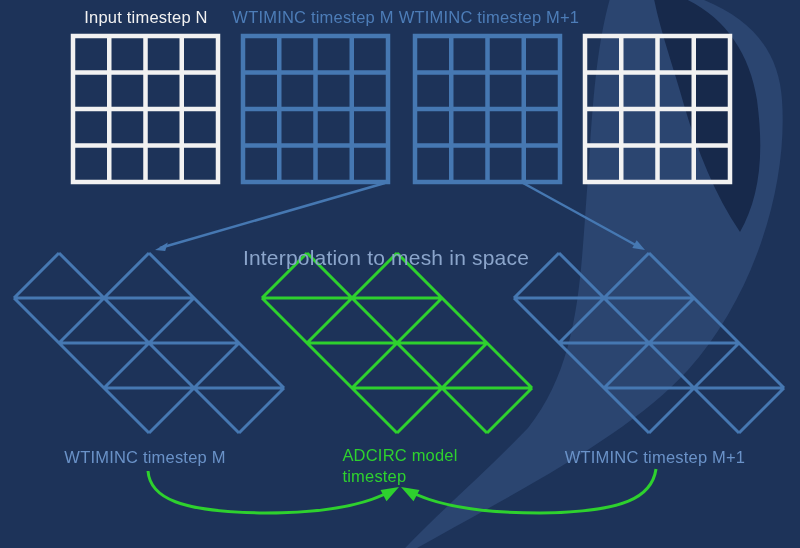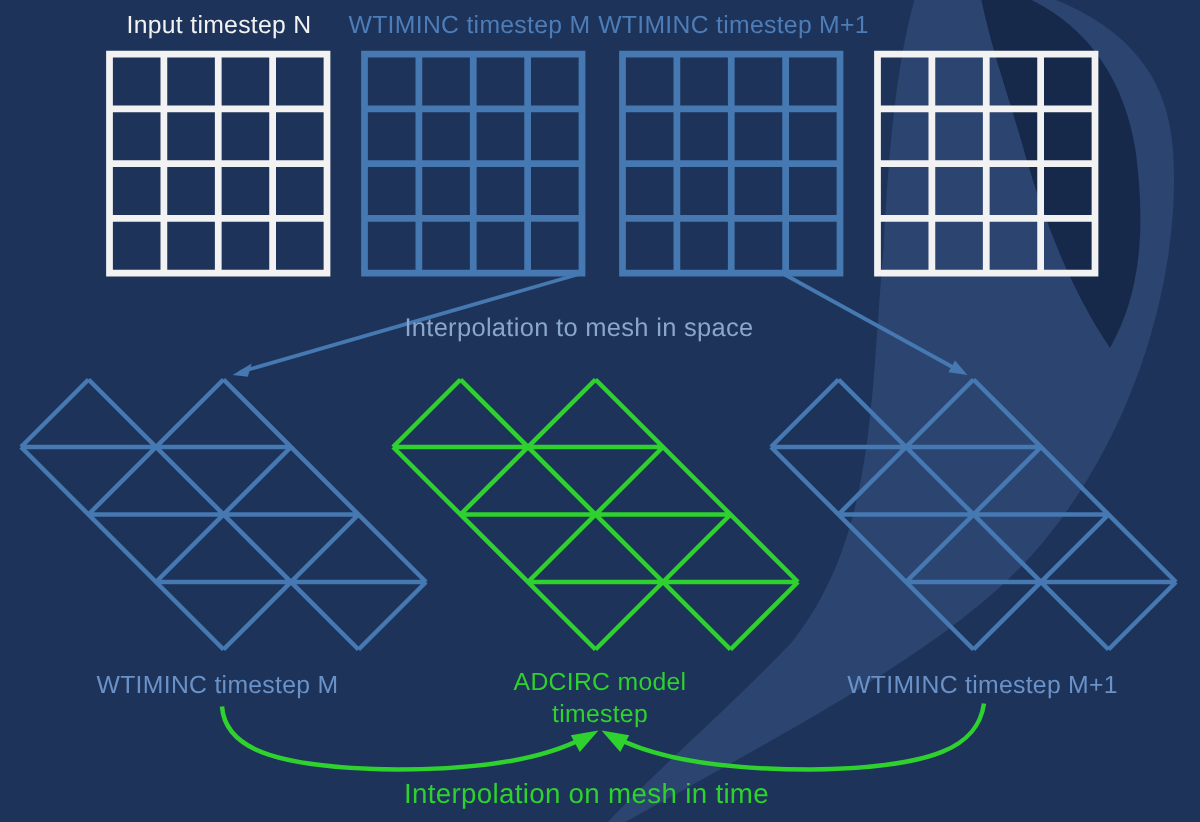--- a/index.html
+++ b/index.html
@@ -9,22 +9,22 @@
     font-family:"Liberation Sans","DejaVu Sans",sans-serif;
   }
   #bg-svg,#fg-svg{position:absolute;left:0;top:0;width:800px;height:548px;}
   .lbl{
     position:absolute;white-space:nowrap;transform:translateX(-50%);
     font-size:16.5px;line-height:1.25;letter-spacing:0.2px;
   }
   .lbl-white{color:var(--white,#f2f2f2);}
   .lbl-blue-top{color:var(--blue-label,#4d7db8);}
   .lbl-blue-bottom{color:var(--blue-label-light,#6a92c8);}
-  .lbl-green{color:var(--green,#2ed12e);text-align:center;}
-  .lbl-space{color:var(--space-text,#8ba5cb);font-size:17px;}
+  .lbl-green{color:var(--green,#2ed12e);}
+  .lbl-space{color:var(--space-text,#8ba5cb);font-size:21px;margin-top:37px;}
   .lbl-time{color:var(--green,#2ed12e);font-size:18.5px;}
   .stroke-blue{stroke:var(--blue-line,#4678b2);fill:none;}
   .stroke-white{stroke:var(--white,#f2f2f2);fill:none;}
   .stroke-green{stroke:var(--green,#2ed12e);fill:none;}
   .fill-blue{fill:var(--blue-line,#4678b2);stroke:none;}
   .fill-green{fill:var(--green,#2ed12e);stroke:none;}
   .swoosh-light{fill:var(--swoosh-light,#2b4570);}
   .swoosh-dark{fill:var(--swoosh-dark,#17294b);}
 </style>
 </head>
@@ -84,14 +84,13 @@
 
   <div class="lbl lbl-space" style="left:386px;top:208px;">Interpolation to mesh in space</div>
 
   <div class="lbl lbl-blue-bottom" style="left:145px;top:447px;">WTIMINC timestep M</div>
   <div class="lbl lbl-green" style="left:400px;top:445px;">
     <div>ADCIRC model</div>
     <div>timestep</div>
   </div>
   <div class="lbl lbl-blue-bottom" style="left:655px;top:447px;">WTIMINC timestep M+1</div>
 
-  <div class="lbl lbl-time" style="left:391px;top:517px;">Interpolation on mesh in time</div>
 </div>
 
 </body></html>

